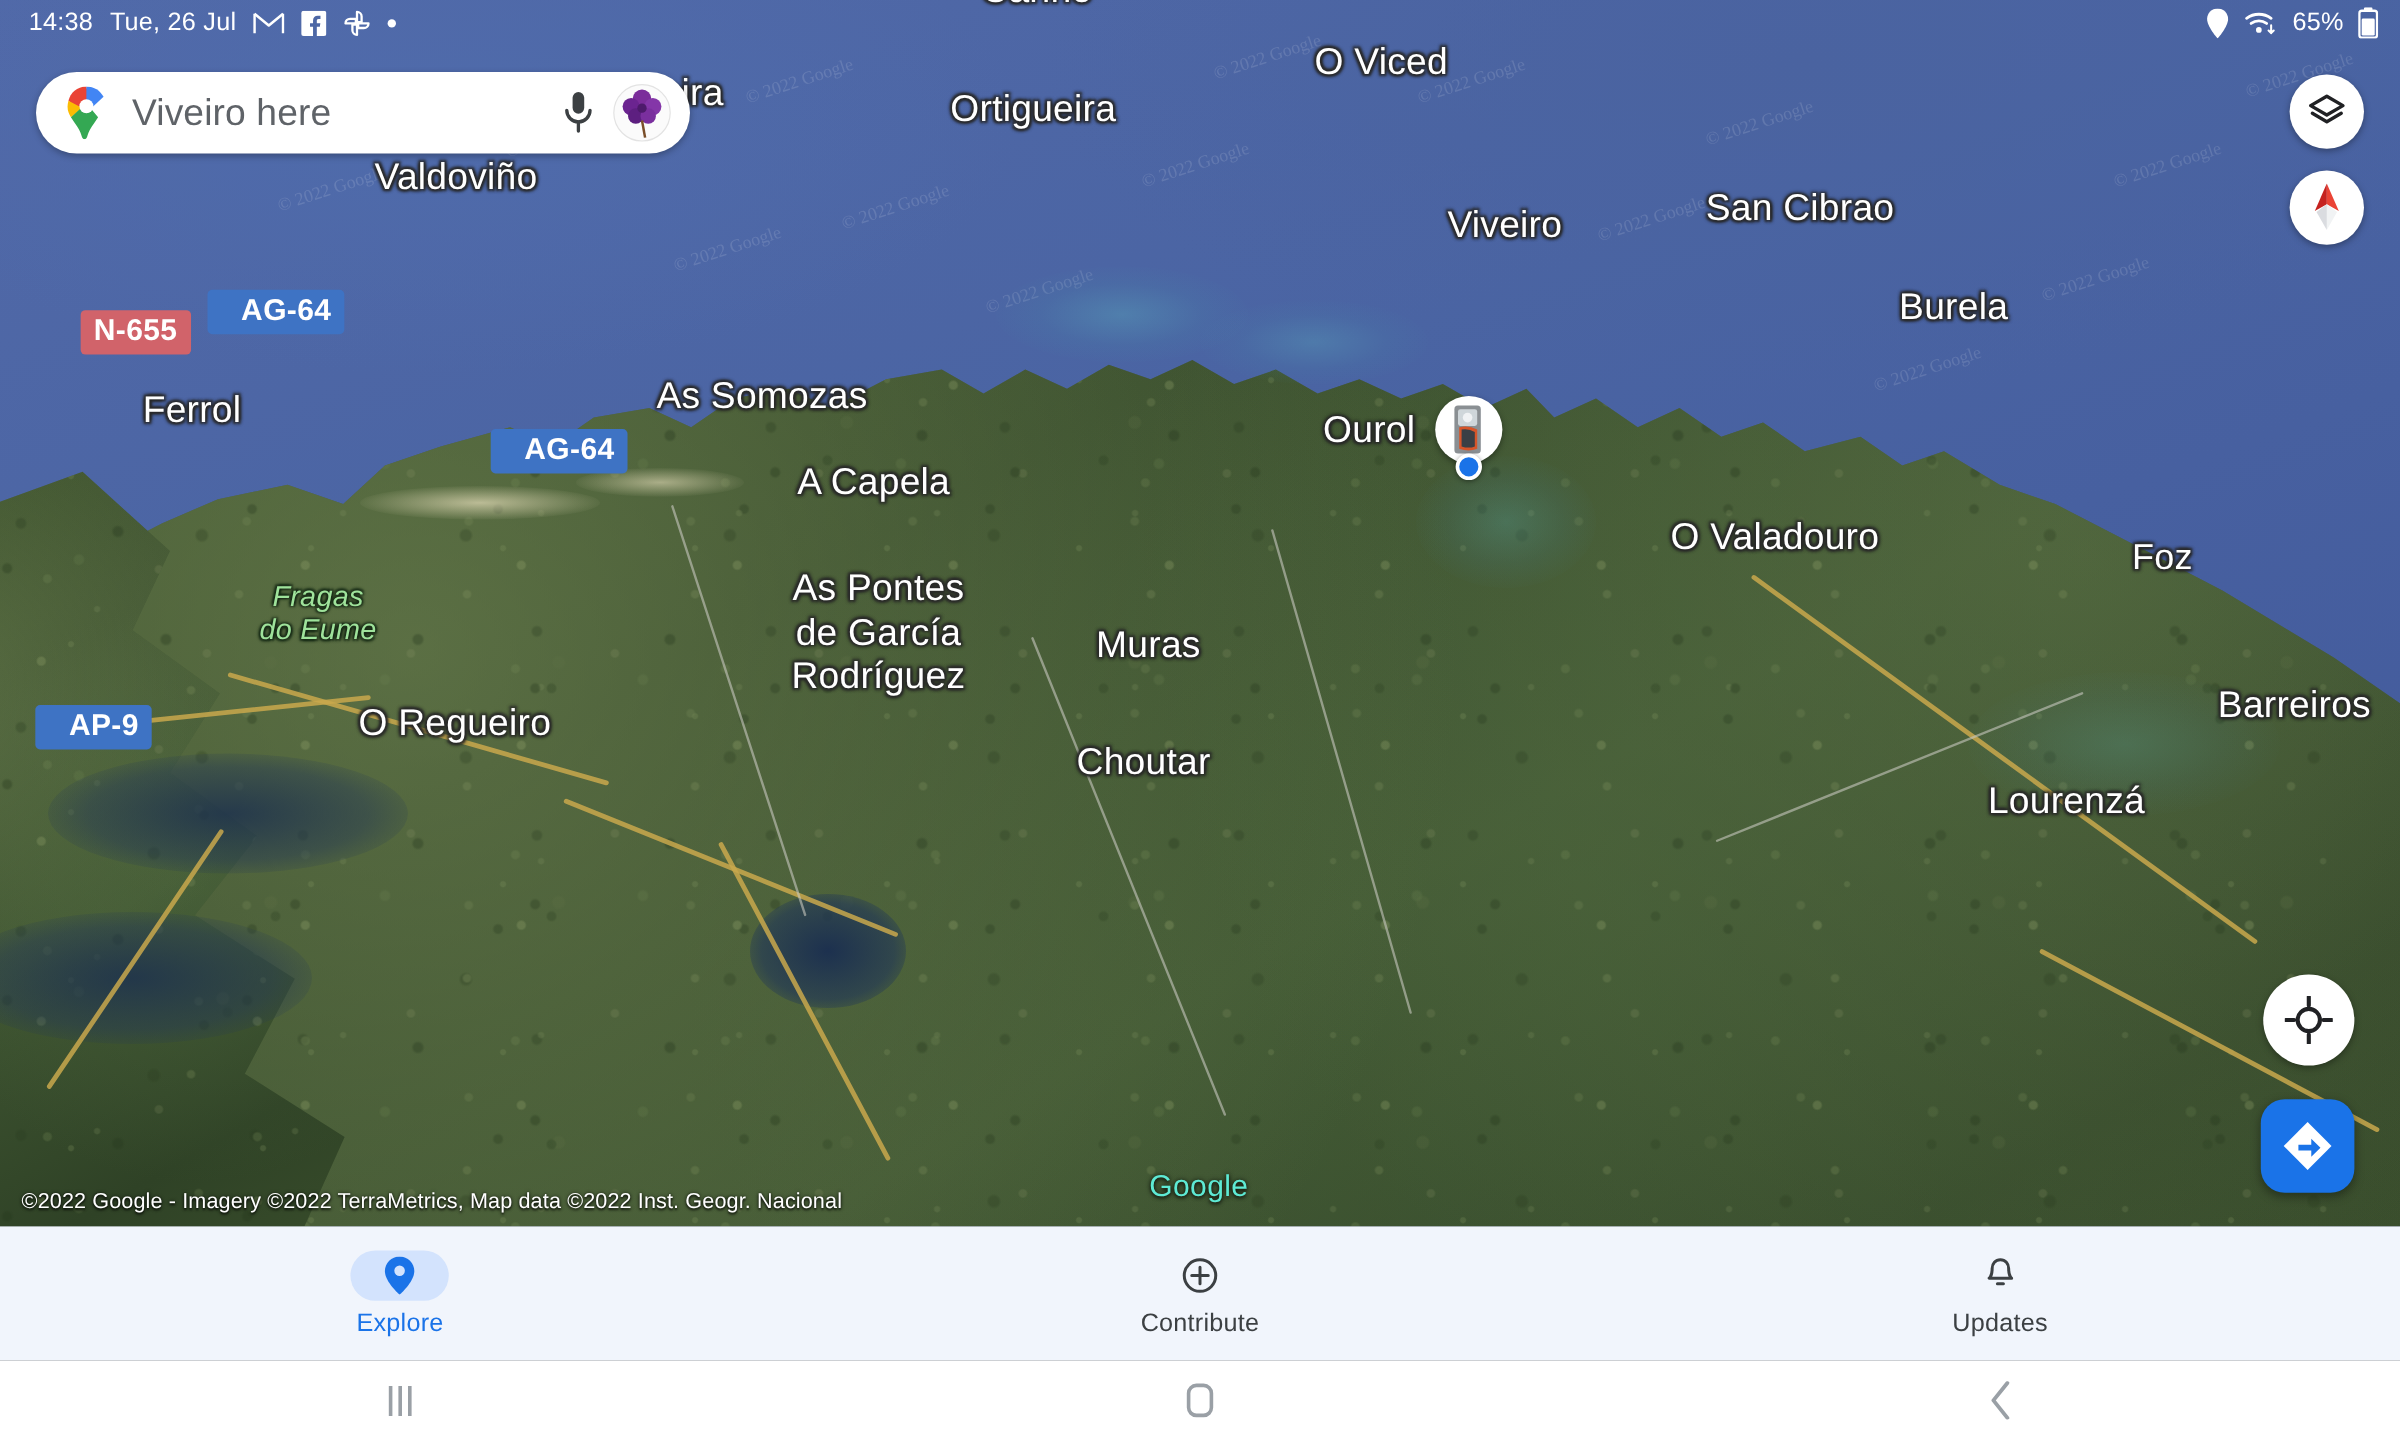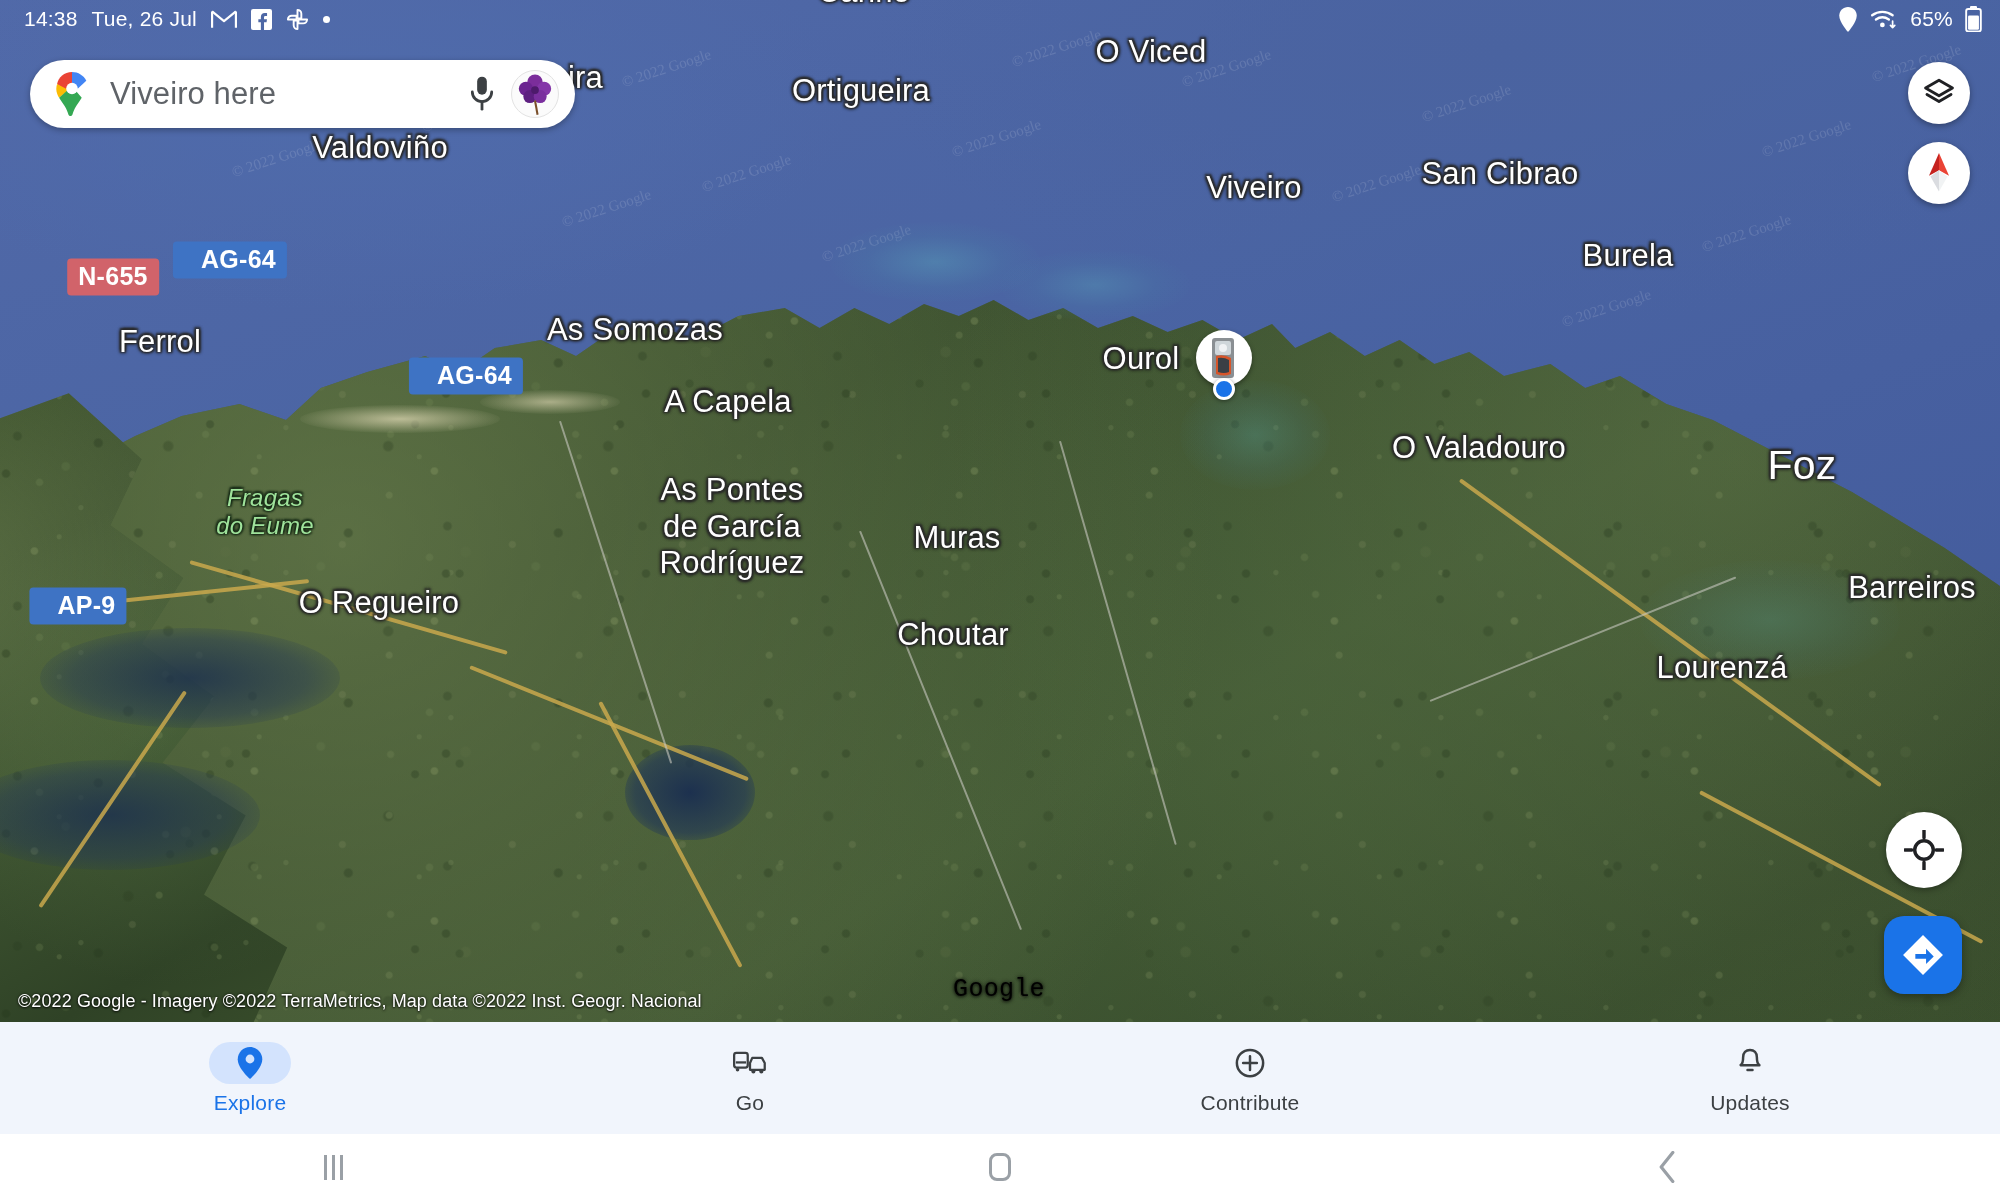--- a/index.html
+++ b/index.html
@@ -136,23 +136,23 @@
     border-radius: 4px;
     letter-spacing: 0.3px;
     white-space: nowrap;
   }
   .shield.blue { background: #3e73c4; padding-left: 28px; }
   .shield.red  { background: #d1636a; }
 
   
   .google-wm {
     position: absolute;
-    color: #000000;
+    color: #5eead4;
     font-size: 25px;
-    font-family: Liberation Mono, monospace;
+    font-family: Liberation Sans, sans-serif;
     letter-spacing: 0.3px;
     text-shadow: 0 0 4px rgba(0,0,0,0.75), 0 1px 3px rgba(0,0,0,0.6);
     transform: translate(-50%, 0);
     pointer-events: none;
   }
 
   .attribution {
     position: absolute;
     left: 18px; bottom: 10px;
     color: #ffffff;
@@ -385,21 +385,21 @@
         <div class="map-label" style="left: 861px; top: 91px; font-size: 31px;">Ortigueira</div>
         <div class="map-label" style="left: 380px; top: 148px; font-size: 31px;">Valdoviño</div>
         <div class="map-label" style="left: 1254px; top: 188px; font-size: 31px;">Viveiro</div>
         <div class="map-label" style="left: 1500px; top: 174px; font-size: 31px;">San Cibrao</div>
         <div class="map-label" style="left: 1628px; top: 256px; font-size: 31px;">Burela</div>
         <div class="map-label" style="left: 635px; top: 330px; font-size: 31px;">As Somozas</div>
         <div class="map-label" style="left: 160px; top: 342px; font-size: 31px;">Ferrol</div>
         <div class="map-label" style="left: 1141px; top: 359px; font-size: 31px;">Ourol</div>
         <div class="map-label" style="left: 728px; top: 402px; font-size: 31px;">A Capela</div>
         <div class="map-label" style="left: 1479px; top: 448px; font-size: 31px;">O Valadouro</div>
-        <div class="map-label" style="left: 1802px; top: 465px; font-size: 41px;">Foz</div>
+        <div class="map-label" style="left: 1802px; top: 465px; font-size: 30px;">Foz</div>
         <div class="map-label" style="left: 957px; top: 538px; font-size: 31px;">Muras</div>
         <div class="map-label" style="left: 379px; top: 603px; font-size: 31px;">O Regueiro</div>
         <div class="map-label" style="left: 953px; top: 635px; font-size: 31px;">Choutar</div>
         <div class="map-label" style="left: 1877px; top: 588px; font-size: 31px; margin-left: 35px;">Barreiros</div>
         <div class="map-label" style="left: 1722px; top: 668px; font-size: 31px;">Lourenzá</div>
         <div class="map-label" style="left: 732px; top: 527px; font-size: 31px;">
           <div>As Pontes</div>
           <div>de García</div>
           <div>Rodríguez</div>
         </div>
@@ -538,33 +538,20 @@
     <div class="nav-item active">
       <div class="nav-icon-wrap">
         <svg width="28" height="32" viewBox="0 0 20 24">
           <path d="M10 0C4.9 0 0.8 4.1 0.8 9.2 0.8 16.1 10 24 10 24s9.2-7.9 9.2-14.8C19.2 4.1 15.1 0 10 0z" fill="#1a73e8"></path>
           <circle cx="10" cy="9" r="3.3" fill="#d3e3fd"></circle>
         </svg>
       </div>
       <div class="nav-label">Explore</div>
     </div>
 
-    <div class="nav-item">
-      <div class="nav-icon-wrap">
-        <svg width="34" height="28" viewBox="0 0 30 24">
-          <rect x="1" y="3" width="12" height="13" rx="2" fill="none" stroke="#3c4043" stroke-width="2"></rect>
-          <path d="M2.5 11.5h9" stroke="#3c4043" stroke-width="2"></path>
-          <circle cx="4" cy="18" r="1.6" fill="#3c4043"></circle>
-          <path d="M15 12 l2-4.5 h8.5 L28 12 v6 h-13 z" fill="none" stroke="#3c4043" stroke-width="2" stroke-linejoin="round"></path>
-          <circle cx="18" cy="19.5" r="1.8" fill="#3c4043"></circle>
-          <circle cx="25" cy="19.5" r="1.8" fill="#3c4043"></circle>
-        </svg>
-      </div>
-      <div class="nav-label">Go</div>
-    </div>
 
 
     <div class="nav-item">
       <div class="nav-icon-wrap">
         <svg width="30" height="30" viewBox="0 0 24 24">
           <circle cx="12" cy="12" r="10.5" fill="none" stroke="#3c4043" stroke-width="2"></circle>
           <path d="M12 6.5v11 M6.5 12h11" stroke="#3c4043" stroke-width="2" stroke-linecap="round"></path>
         </svg>
       </div>
       <div class="nav-label">Contribute</div>

